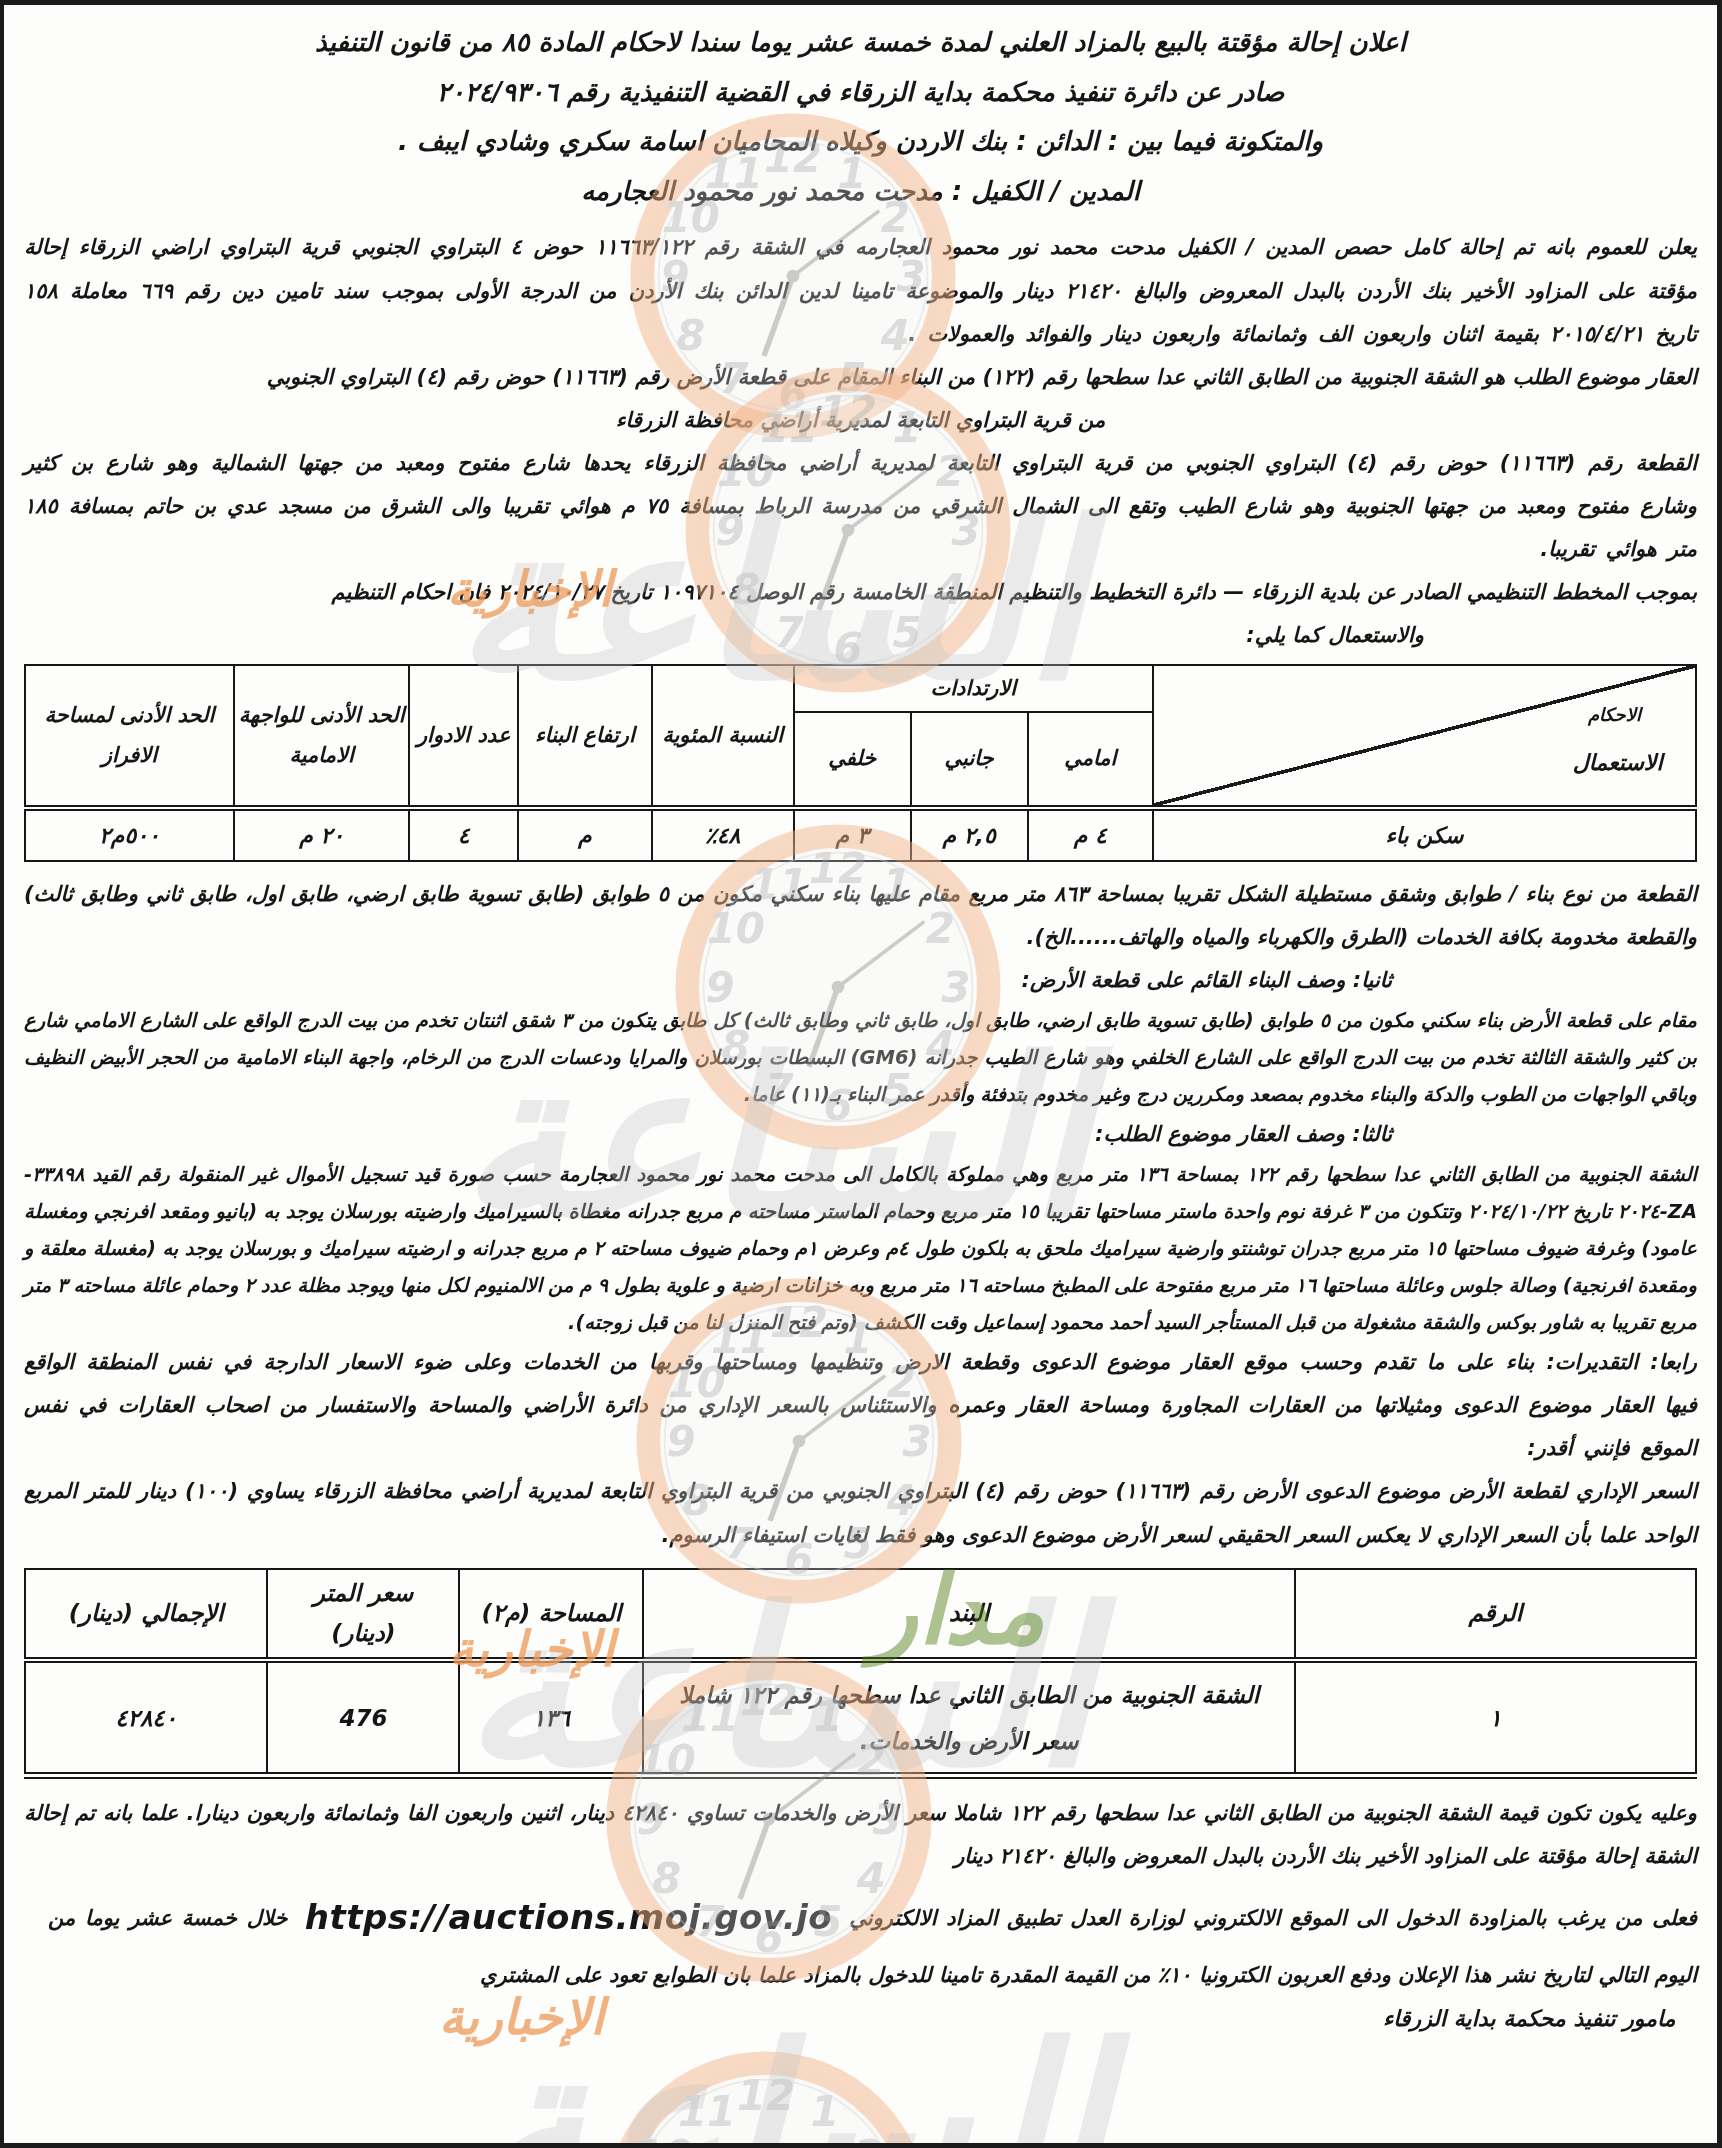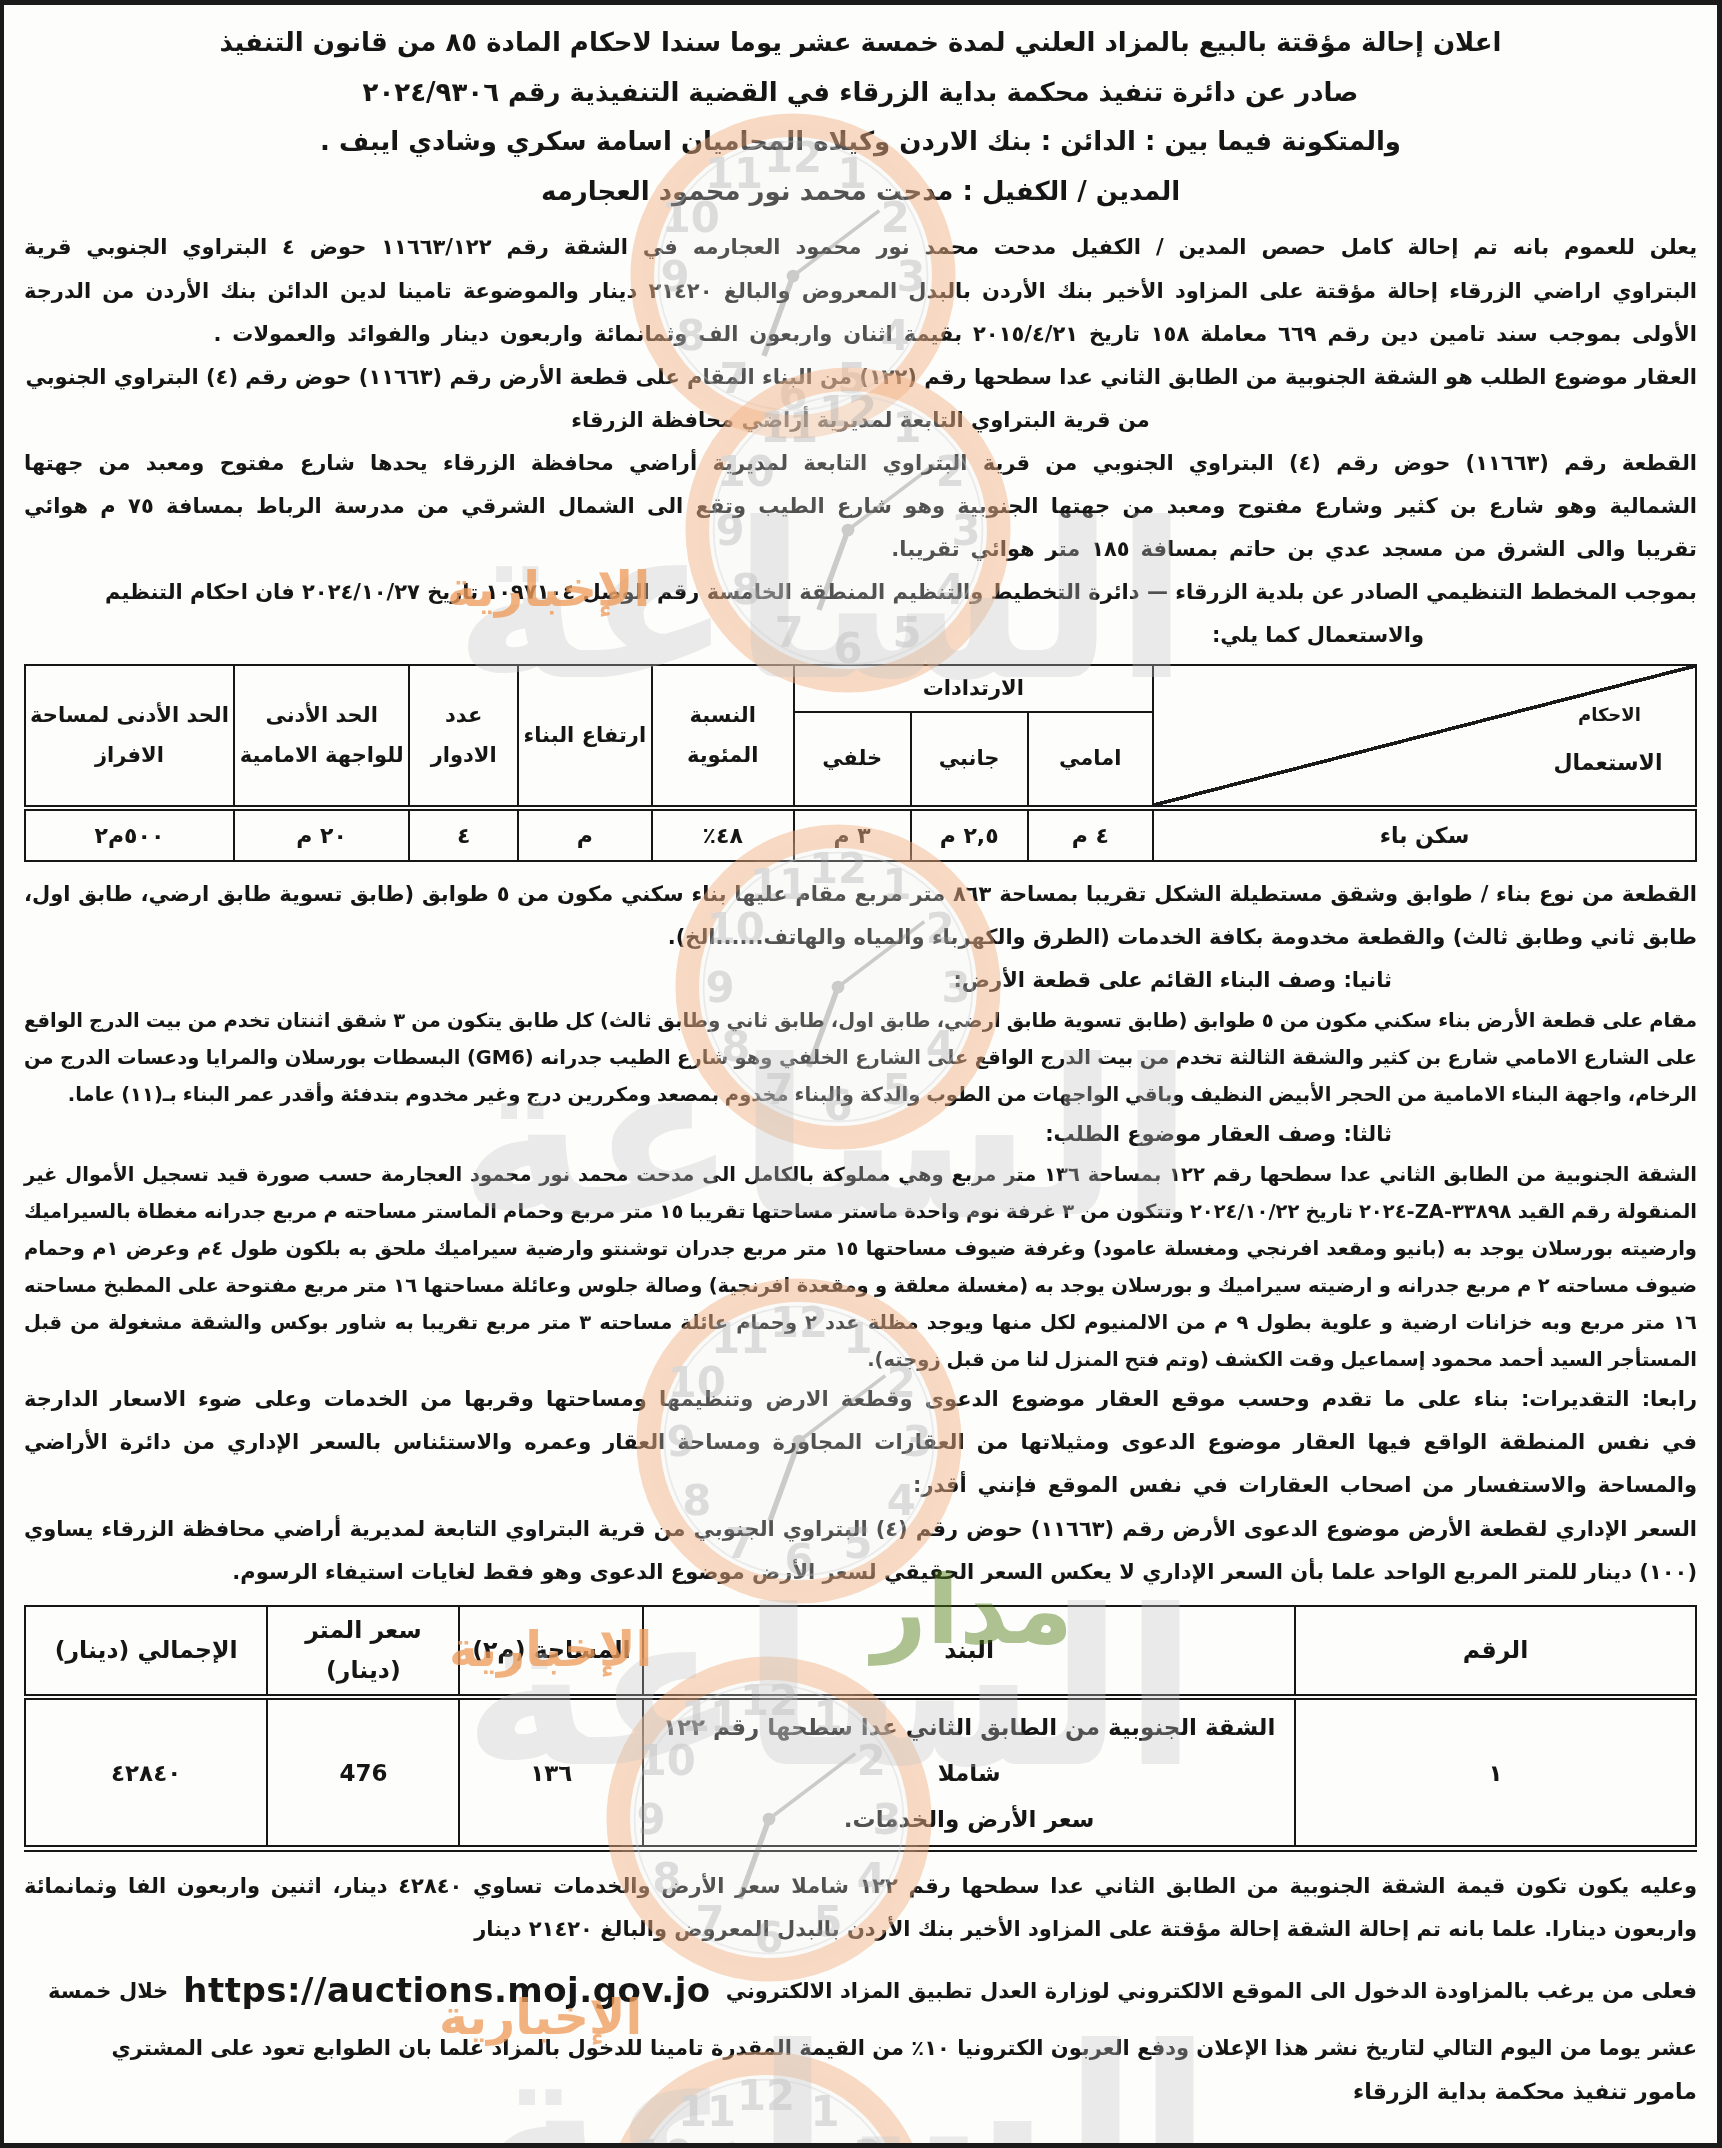--- a/index.html
+++ b/index.html
@@ -9,20 +9,21 @@
     width: 1723px;
     height: 2148px;
     margin: 0 auto;
     background: #fdfdfc;
     border: 5.5px solid #1b1b1b;
     overflow: hidden;
     direction: rtl;
     font-family: "DejaVu Sans", sans-serif;
     font-weight: 700;
     color: #161616;
+    font-style: italic;
   }
   .content { position: relative; z-index: 1; padding: 12.7px 20px 7.3px 20px; }
 
   .hdr { text-align: center; font-size: 26px; line-height: 1.85; margin-bottom: 11px; }
   .hdr > div { margin-bottom: 1.8px; }
 
   .para { font-size: 21px; line-height: 2.05; text-align: justify; text-align-last: right; }
   .para.sp { word-spacing: 3.6px; }
   .dense { font-size: 19.5px; line-height: 1.9; word-spacing: -0.9px; }
   .center-line { text-align: center; font-size: 21px; line-height: 2.05; }

